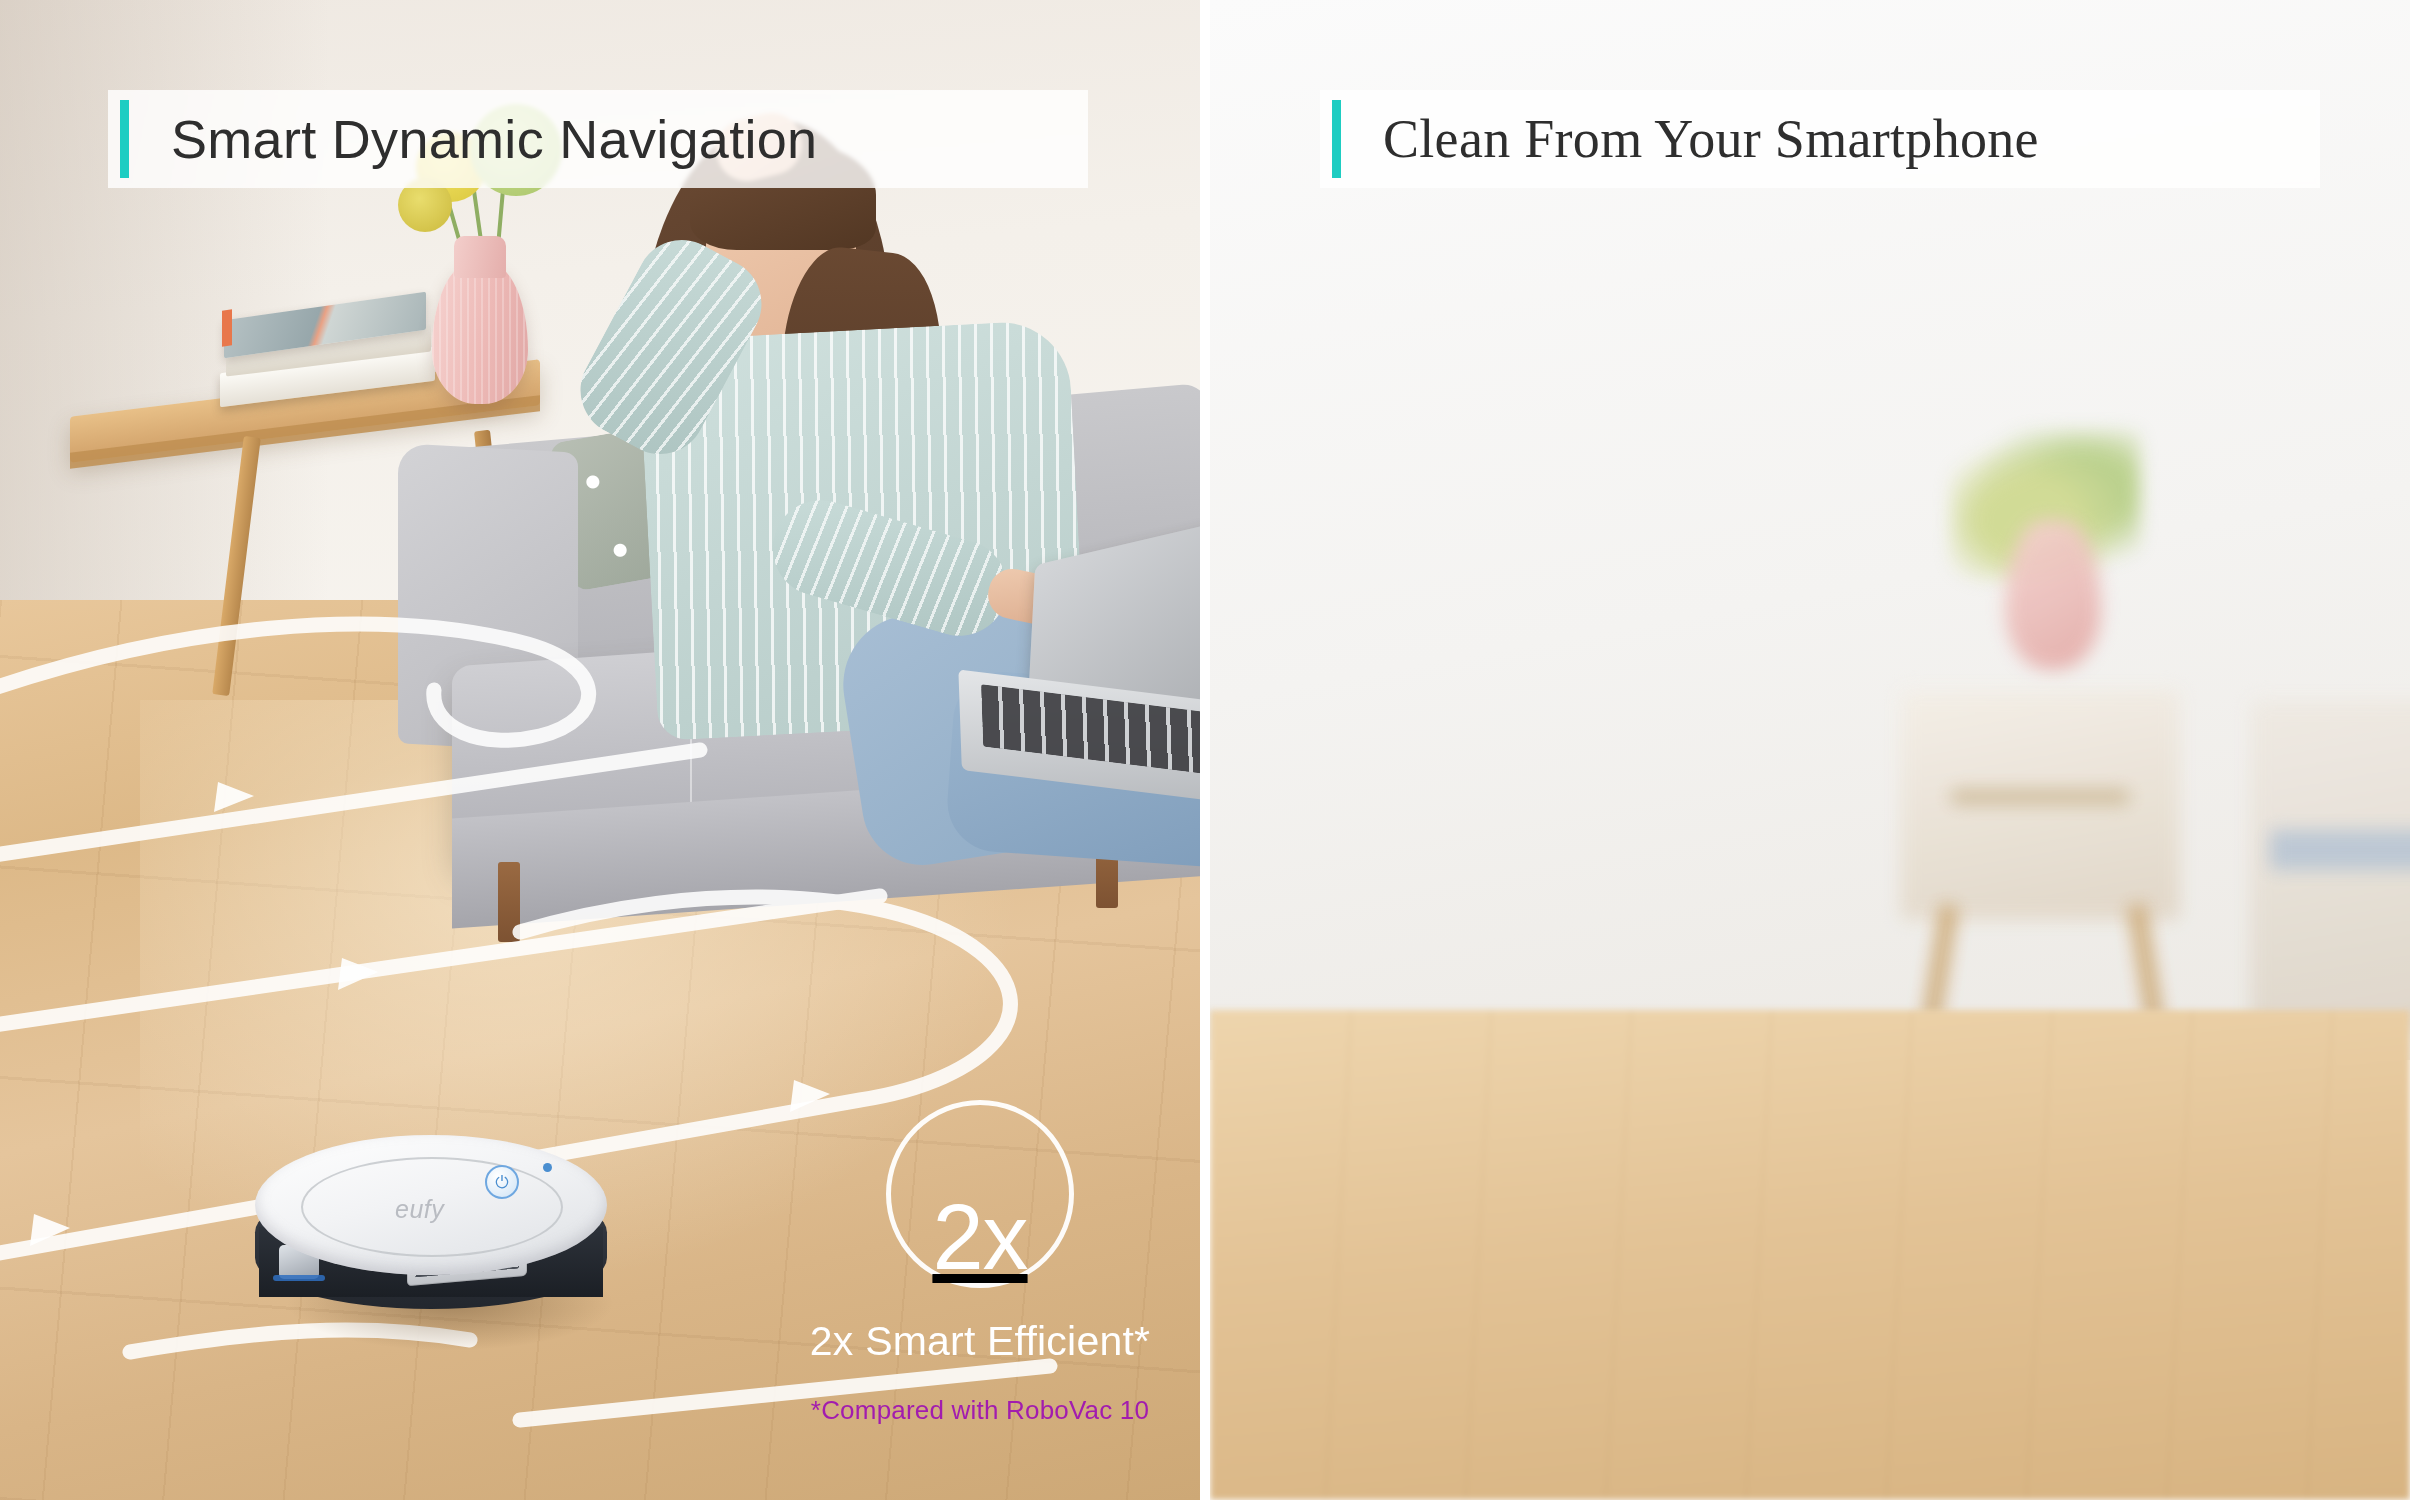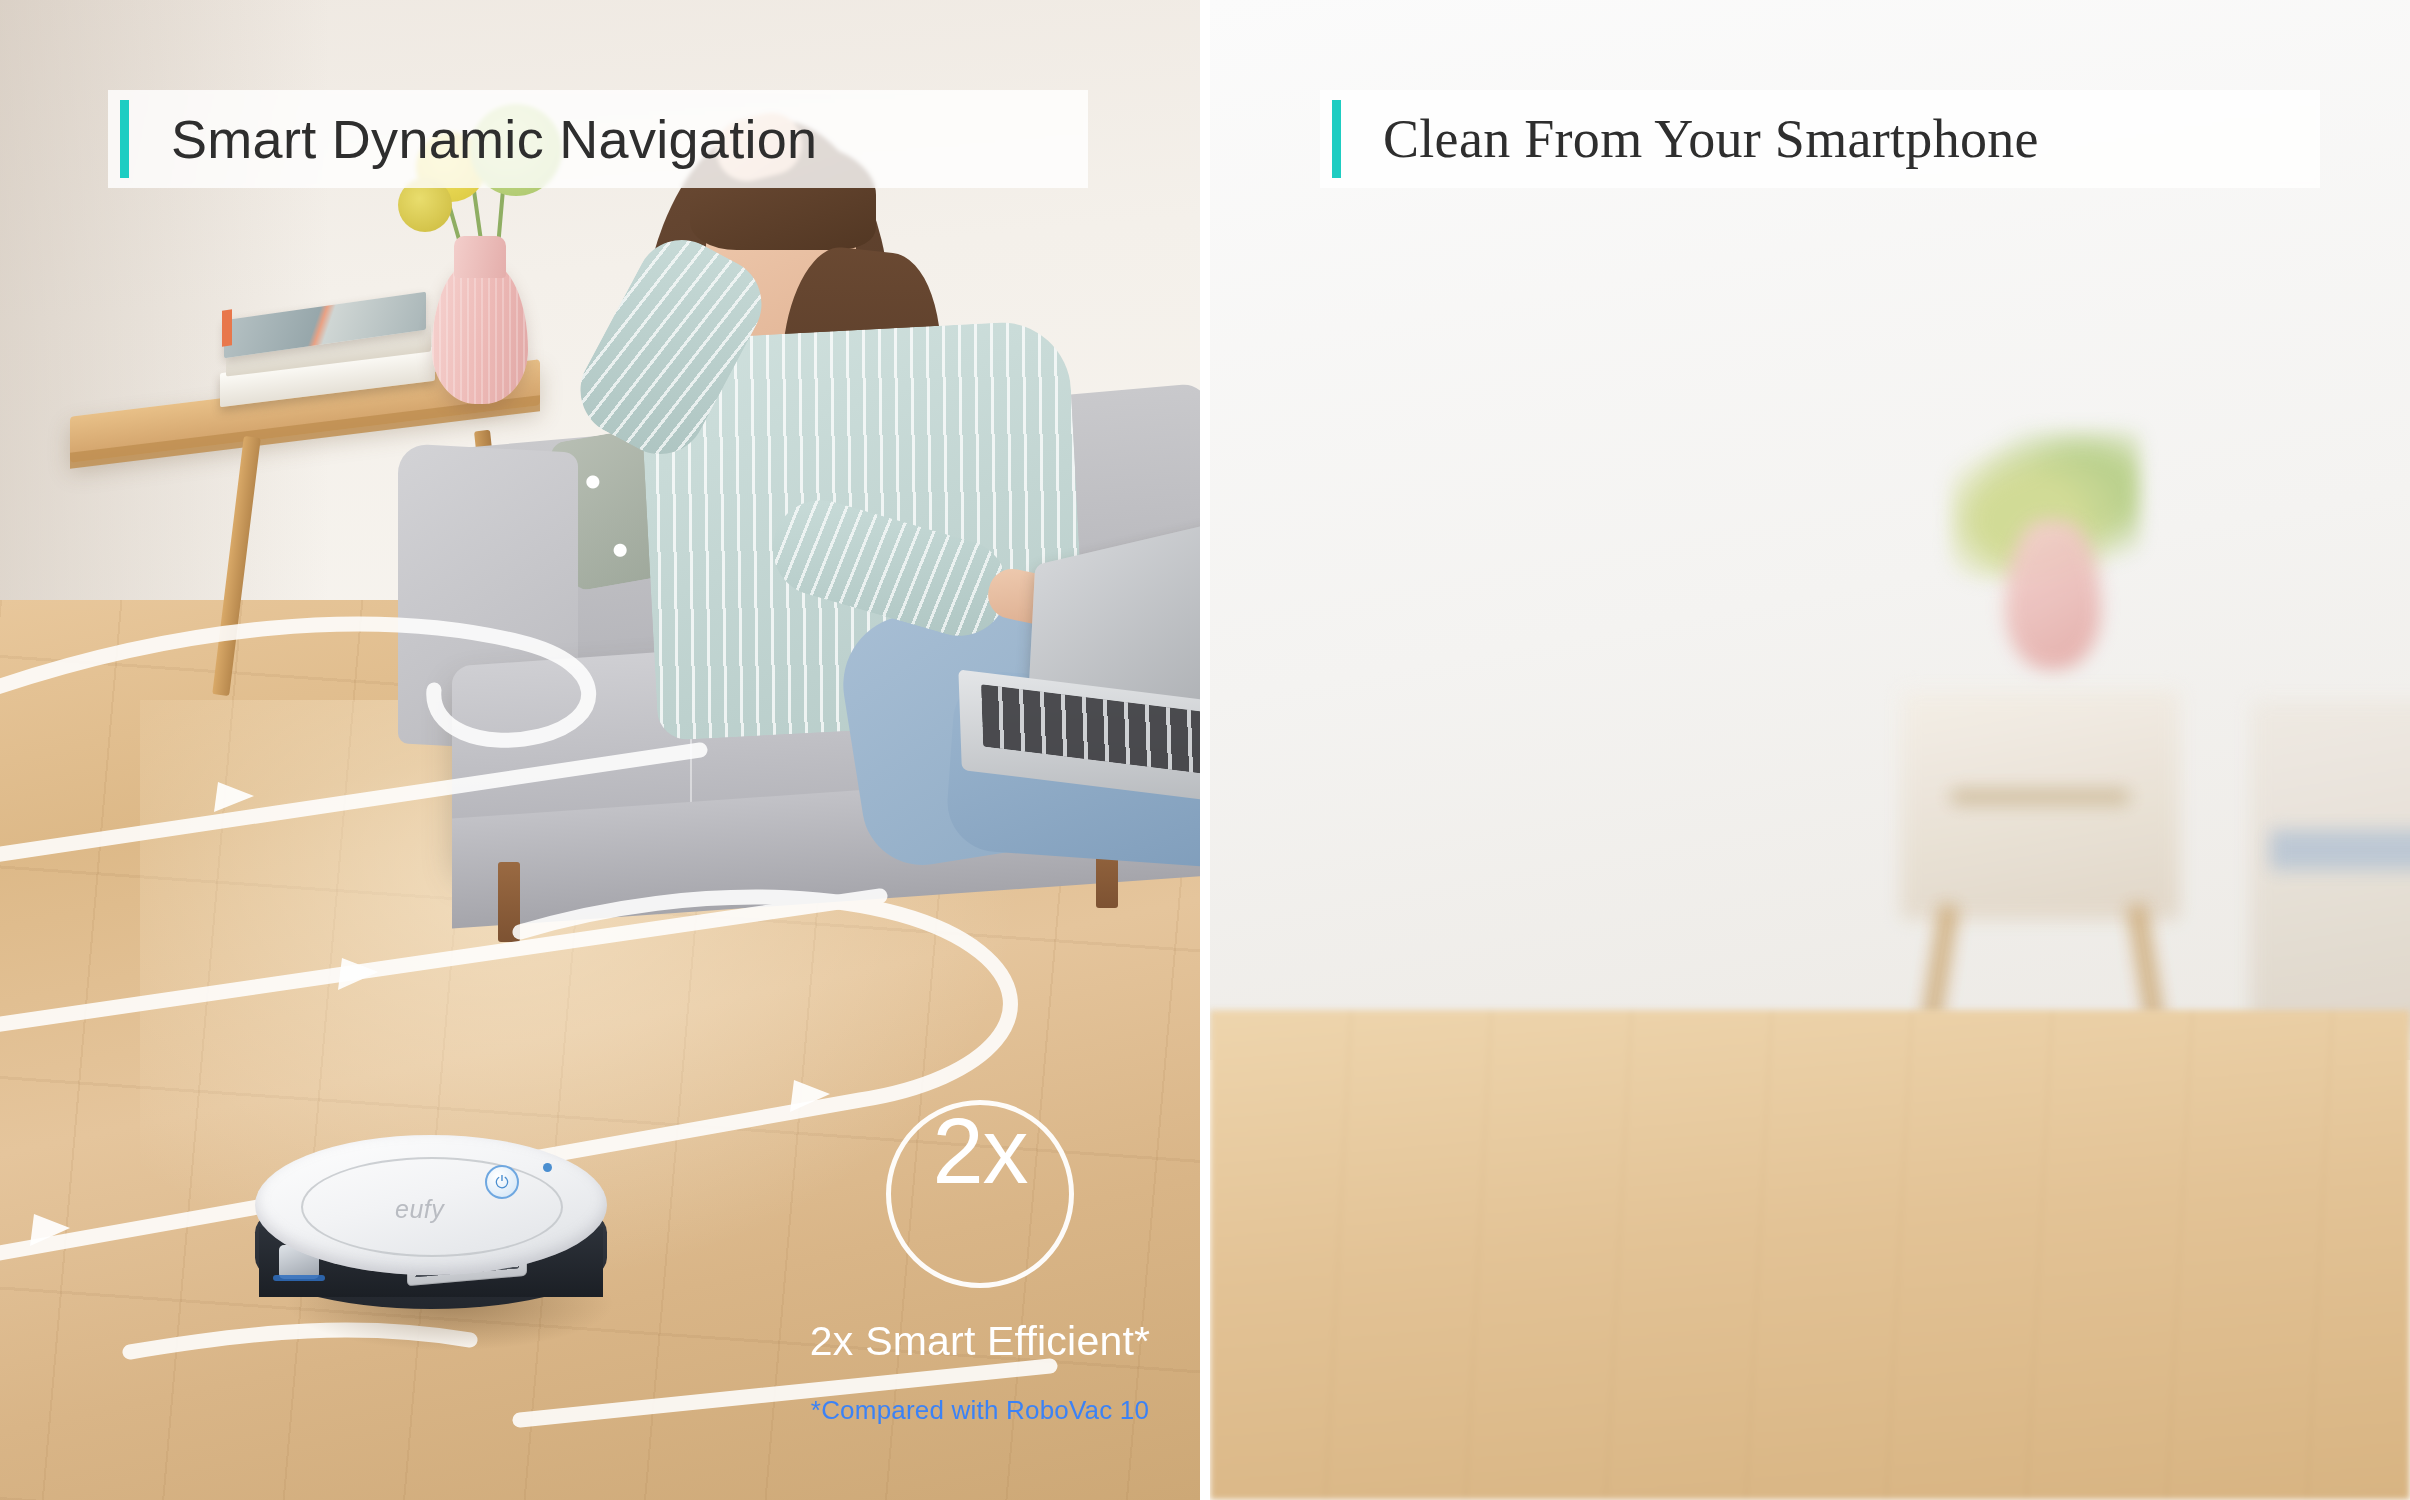--- a/index.html
+++ b/index.html
@@ -240,25 +240,25 @@
     transform:skewY(9deg) rotate(-2deg); border-radius:3px; opacity:.9;
   }
 
   
   .nav-svg{ position:absolute; left:0; top:560px; width:1200px; height:940px; }
 
   
   .badge-wrap{ position:absolute; left:800px; top:1100px; width:360px; text-align:center; z-index:30; }
   .badge-circle{
     width:188px; height:188px; margin:0 auto; border:5px solid rgba(255,255,255,.95);
-    border-radius:50%; display:flex; align-items:flex-start; justify-content:center;
+    border-radius:50%; display:flex; align-items:flex-end; justify-content:center;text-decoration:underline;
   }
   .badge-num{ font-size:92px; color:#ffffff; font-weight:400; letter-spacing:-1px; line-height:1; }
   .badge-label{ margin-top:30px; font-size:41px; color:#ffffff; letter-spacing:.2px; }
-  .badge-note{ margin-top:30px; font-size:26px; color:#3b82f6; letter-spacing:.2px; }
+  .badge-note{ margin-top:30px; font-size:26px; color:#a21caf; letter-spacing:.2px; }
 
   
   .vac{ position:absolute; left:255px; top:1135px; width:360px; height:200px; z-index:20; }
   .vac-shadow{
     position:absolute; left:30px; top:120px; width:330px; height:96px;
     background:radial-gradient(ellipse at center, rgba(90,65,35,.42), rgba(90,65,35,0) 70%);
     border-radius:50%;
   }
   .vac-body{
     position:absolute; left:0; top:46px; width:352px; height:128px;

